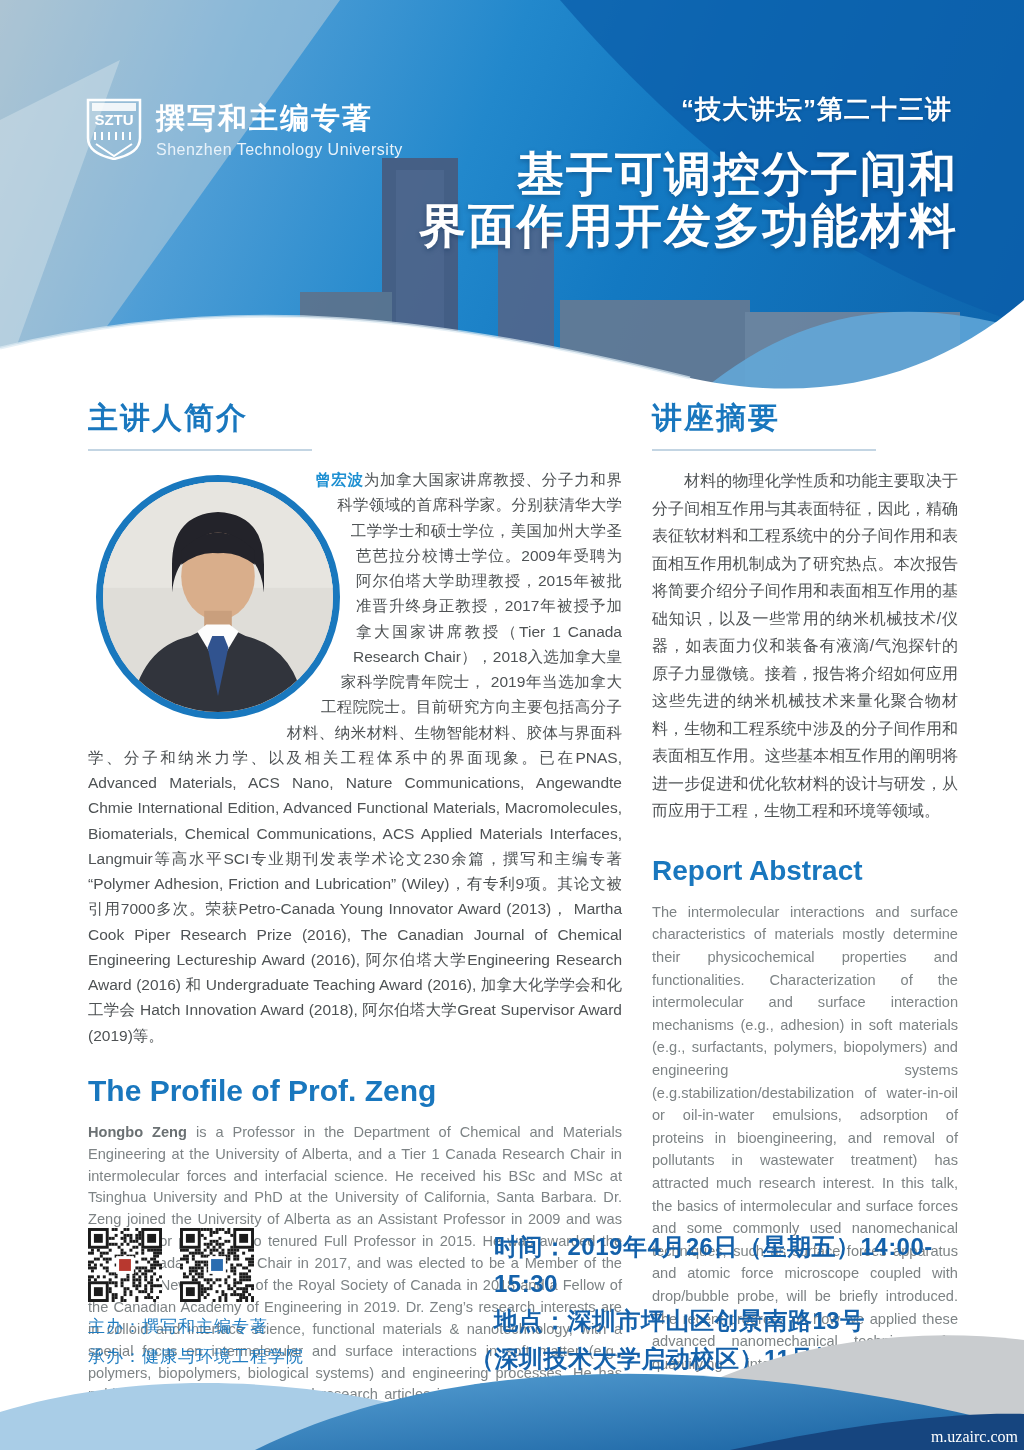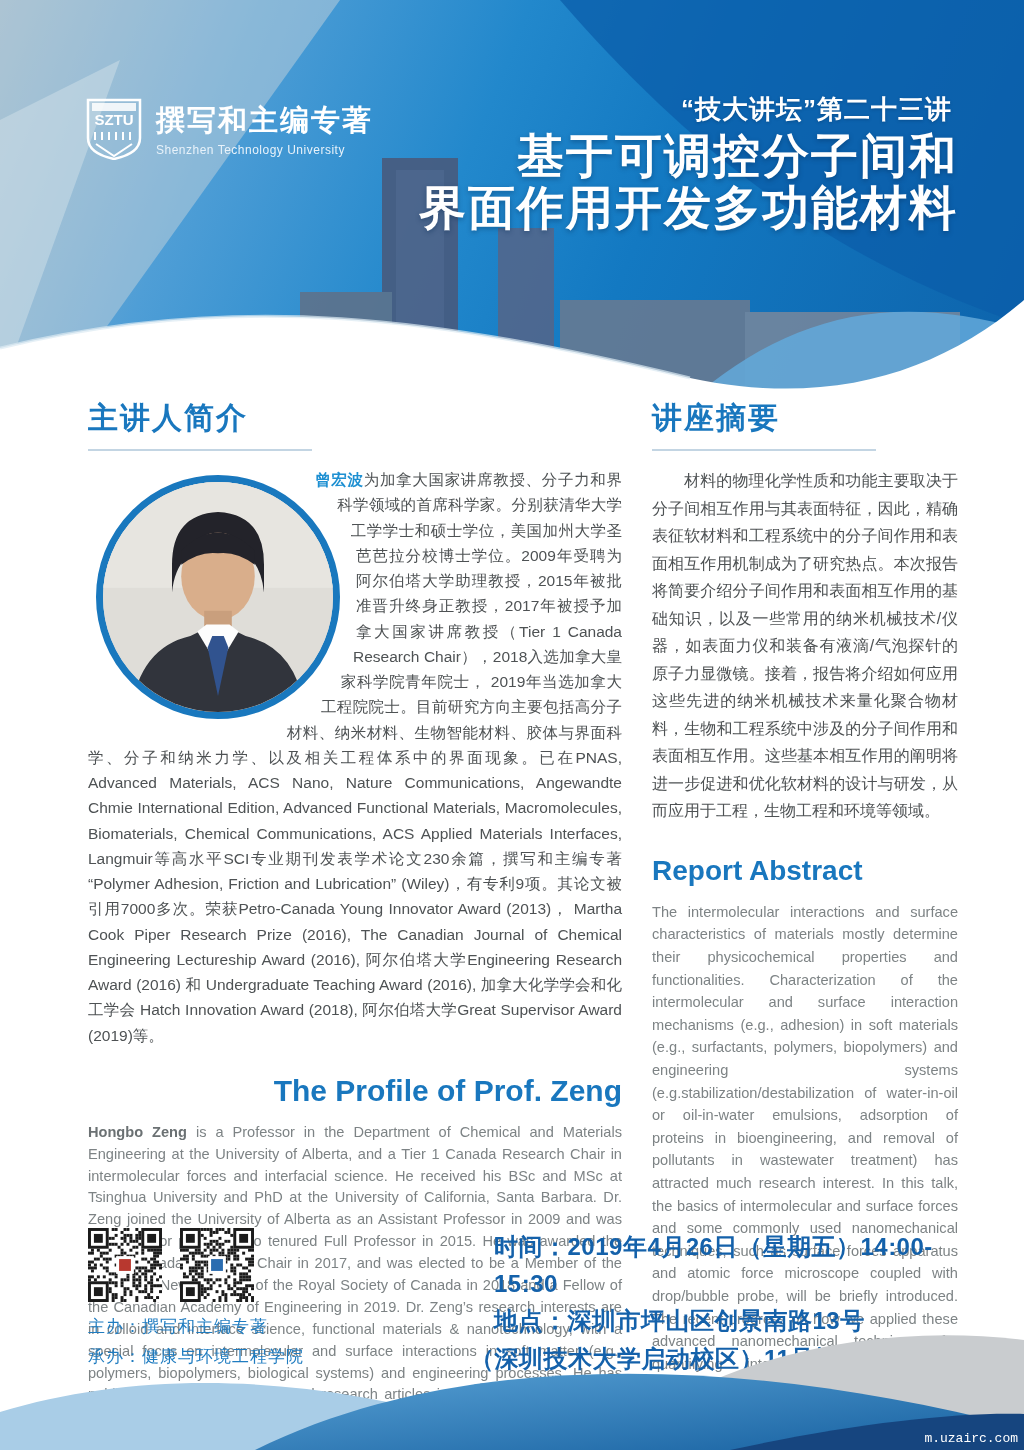--- a/index.html
+++ b/index.html
@@ -7,23 +7,23 @@
   .page { position:relative; width:1024px; height:1450px; background:#fff; overflow:hidden; }
 
   
   .header { position:relative; width:1024px; height:392px;
     background:linear-gradient(112deg,#9db9cb 0%,#4f9ed6 22%,#2288cc 45%,#1379c2 62%,#0d63ab 100%); }
   .header svg.hdr-art { position:absolute; left:0; top:0; }
   .logo-block { position:absolute; left:86px; top:98px; display:flex; align-items:center; gap:14px; }
   .shield { width:56px; height:62px; }
   .uni-names { display:flex; flex-direction:column; }
   .uni-zh { color:#fff; font-size:29px; font-weight:bold; letter-spacing:2px; }
-  .uni-en { color:#e8f2fa; font-size:12px; letter-spacing:.5px; margin-top:2px; }
+  .uni-en { color:#e8f2fa; font-size:16px; letter-spacing:.5px; margin-top:2px; }
   .series { position:absolute; right:72px; top:92px; color:#fff; font-size:26px; font-weight:bold; letter-spacing:1px; text-shadow:0 1px 3px rgba(0,40,80,.35); }
-  .main-title { position:absolute; right:66px; top:130px; text-align:right; color:#fff; font-weight:bold;
+  .main-title { position:absolute; right:66px; top:148px; text-align:right; color:#fff; font-weight:bold;
     font-size:47px; line-height:1.1; letter-spacing:2px; text-shadow:0 2px 5px rgba(0,40,80,.4); }
 
   
   .main { display:flex; padding:6px 66px 0 88px; gap:30px; }
   .col-left { flex:0 0 534px; }
   .col-right { flex:1; min-width:0; }
   .sec-head-zh { color:#1977be; font-size:30px; font-weight:bold; letter-spacing:2px; }
   .underline { width:224px; height:2px; background:#c3d5e3; margin-top:10px; }
   .sec-head-en { color:#1977be; font-size:28px; font-weight:bold; }
 
@@ -44,21 +44,21 @@
   .footer { position:absolute; left:88px; right:40px; top:1228px; display:flex; }
   .foot-left { width:372px; }
   .qr-row { display:flex; gap:18px; }
   .qr { width:74px; height:74px; background:#fff; }
   .org-lines { margin-top:10px; color:#1f7cc0; font-size:17px; line-height:1.75; letter-spacing:1px; }
   .foot-right { flex:1; padding-left:10px; color:#1461aa; font-weight:bold; font-size:24px; line-height:1.55; letter-spacing:.5px; }
   .foot-right .hang { margin-left:-24px; }
   .foot-right div { padding-left:24px; }
 
   .waves { position:absolute; left:0; bottom:0; width:1024px; height:132px; }
-  .watermark { position:absolute; right:6px; bottom:4px; color:#fff; font-family:Liberation Mono, monospace; font-size:13px; z-index:5; }
+  .watermark { position:absolute; right:6px; bottom:4px; color:#fff; font-family:Liberation Serif, serif; font-size:16px; z-index:5; }
 </style>
 </head>
 <body>
 
 <div class="page">
 
   <div class="header">
     <svg class="hdr-art" width="1024" height="392" viewBox="0 0 1024 392">
 
       <polygon points="0,0 340,0 60,392 0,392" fill="#b9cdda" opacity="0.55"></polygon>
@@ -128,21 +128,21 @@
             <rect x="44" y="56" width="12" height="9" fill="#c99f7d"></rect>
             <path d="M12,100 Q16,72 38,67 L46,63 H54 L62,67 Q84,72 88,100 Z" fill="#31343c"></path>
             <path d="M41,65 L50,80 L59,65 L55,62 H45 Z" fill="#fdfdfd"></path>
             <path d="M47.5,67 h5 l2,5 -4.5,21 -4.5,-21 Z" fill="#31538f"></path>
           </svg>
         </span>
         <span class="name">曾宏波</span><span>为加拿大国家讲席教授、分子力和界科学领域的首席科学家。分别获清华大学工学学士和硕士学位，美国加州大学圣芭芭拉分校博士学位。2009年受聘为阿尔伯塔大学助理教授，2015年被批准晋升终身正教授，2017年被授予加拿大国家讲席教授（Tier 1 Canada Research Chair），2018入选加拿大皇家科学院青年院士， 2019年当选加拿大工程院院士。目前研究方向主要包括高分子材料、纳米材料、生物智能材料、胶体与界面科学、分子和纳米力学、以及相关工程体系中的界面现象。已在PNAS, Advanced Materials, ACS Nano,  Nature Communications, Angewandte Chmie International Edition, Advanced Functional Materials, Macromolecules, Biomaterials, Chemical Communications, ACS Applied Materials Interfaces, Langmuir等高水平SCI专业期刊发表学术论文230余篇，撰写和主编专著 “Polymer Adhesion, Friction and Lubrication” (Wiley)，有专利9项。其论文被引用7000多次。荣获Petro-Canada Young Innovator Award (2013)，  Martha Cook Piper Research Prize (2016), The Canadian Journal of Chemical Engineering Lectureship Award (2016), 阿尔伯塔大学Engineering Research Award (2016) 和 Undergraduate Teaching Award (2016), 加拿大化学学会和化工学会 Hatch Innovation Award (2018), 阿尔伯塔大学Great Supervisor Award (2019)等。</span>
       </p>
 
       <div style="clear:both"></div>
-      <div class="sec-head-en profile-head" style="font-size:30px;text-align:right;">The Profile of Prof. Zeng</div>
+      <div class="sec-head-en profile-head" style="font-size:30px;">The Profile of Prof. Zeng</div>
       <p class="profile-en"><b>Hongbo Zeng</b><span> is a Professor in the Department of Chemical and Materials Engineering at the University of Alberta, and a Tier 1 Canada Research Chair in intermolecular forces and interfacial science. He received his BSc and MSc at Tsinghua University and PhD at the University of California, Santa Barbara. Dr. Zeng joined the University of Alberta as an Assistant Professor in 2009 and was approved for promotion to tenured Full Professor in 2015. He was awarded the Tier 1 Canada Research Chair in 2017, and was elected to be a Member of the College of New Scholars of the Royal Society of Canada in 2018 and a Fellow of the Canadian Academy of Engineering in 2019. Dr. Zeng’s research interests are in colloid and interface science, functional materials &amp; nanotechnology, with a special focus on intermolecular and surface interactions in soft matter (e.g., polymers, biopolymers, biological systems) and engineering processes. He has published over 230 peer-reviewed research articles in top journals (e.g., PNAS, Advanced Materials, ACS Nan, Nature Communications, Angewandte Chemie International Edition, Advanced Functional Materials, Macromolecules, Chemical Communications, ACS Applied Materials Interfaces, Langmuir), 7 book chapters, and coauthored/edited a book “Polymer Adhesion, Friction and Lubrication” (Wiley). He was a recipient of the Petro-Canada Young Innovator Award (2013), Martha Cook Piper Research Prize (2016), The Canadian Journal of Chemical Engineering Lectureship Award (2016), Engineering Research Award (2018) and Engineering Undergraduate Teaching Award (2018) of the University of Alberta, Hatch Innovation Award of The Chemical Institute of Canada (2018), Great Supervisor Award of The University of Alberta (2018), etc.</span></p>
     </div>
 
     <div class="col-right">
       <div class="sec-head-zh">讲座摘要</div>
       <div class="underline"></div>
       <p class="abs-zh">材料的物理化学性质和功能主要取决于分子间相互作用与其表面特征，因此，精确表征软材料和工程系统中的分子间作用和表面相互作用机制成为了研究热点。本次报告将简要介绍分子间作用和表面相互作用的基础知识，以及一些常用的纳米机械技术/仪器，如表面力仪和装备有液滴/气泡探针的原子力显微镜。接着，报告将介绍如何应用这些先进的纳米机械技术来量化聚合物材料，生物和工程系统中涉及的分子间作用和表面相互作用。这些基本相互作用的阐明将进一步促进和优化软材料的设计与研发，从而应用于工程，生物工程和环境等领域。</p>
 
       <div class="sec-head-en abs-en-head">Report Abstract</div>
       <p class="abs-en">The intermolecular interactions and surface characteristics of materials mostly determine their physicochemical properties and functionalities. Characterization of the intermolecular and surface interaction mechanisms (e.g., adhesion) in soft materials (e.g., surfactants, polymers, biopolymers) and engineering systems (e.g.stabilization/destabilization of water-in-oil or oil-in-water emulsions, adsorption of proteins in bioengineering, and removal of pollutants in wastewater treatment) has attracted much research interest. In this talk, the basics of intermolecular and surface forces and some commonly used nanomechanical techniques, such as surface forces apparatus and atomic force microscope coupled with drop/bubble probe, will be briefly introduced. The recent progress on how we applied these advanced nanomechanical techniques for quantifying intermolecular and surface interactions of polymer materials, biological and engineering systems will be presented. The fundamental interaction mechanisms elucidated have been further applied for the development of advanced multifunctional soft materials (e.g., self-healing polymers/hydrogels, anti-fouling surfaces, wet adhesives) with important engineering, bioengineering and environmental applications (several examples will be given).</p>

